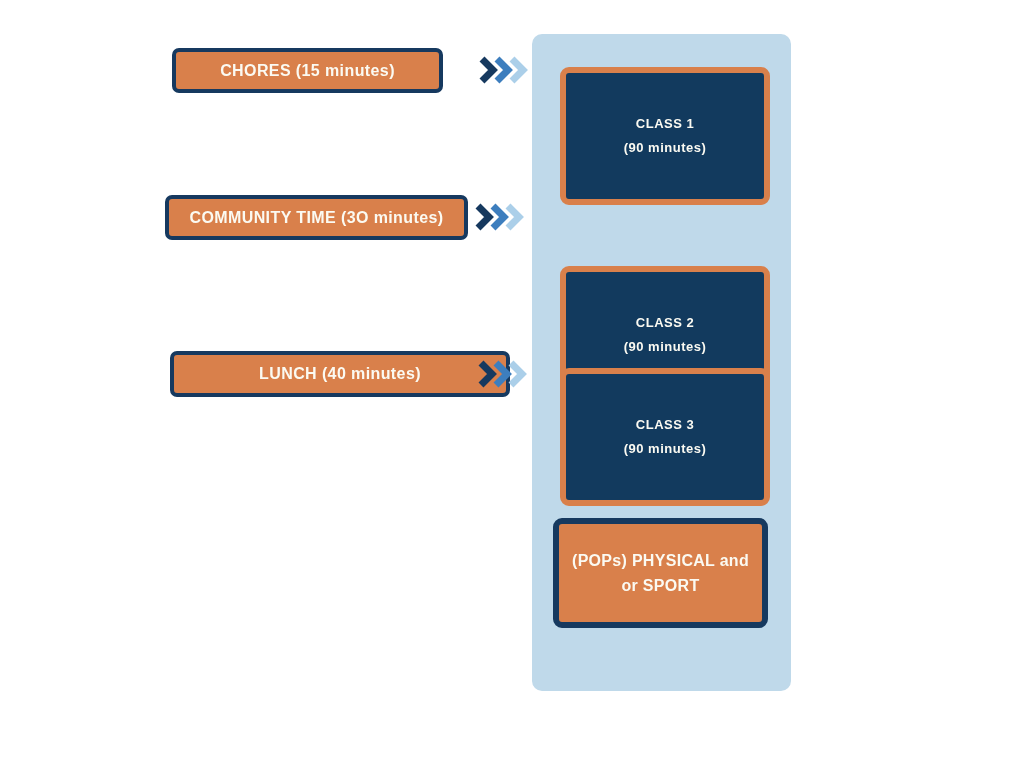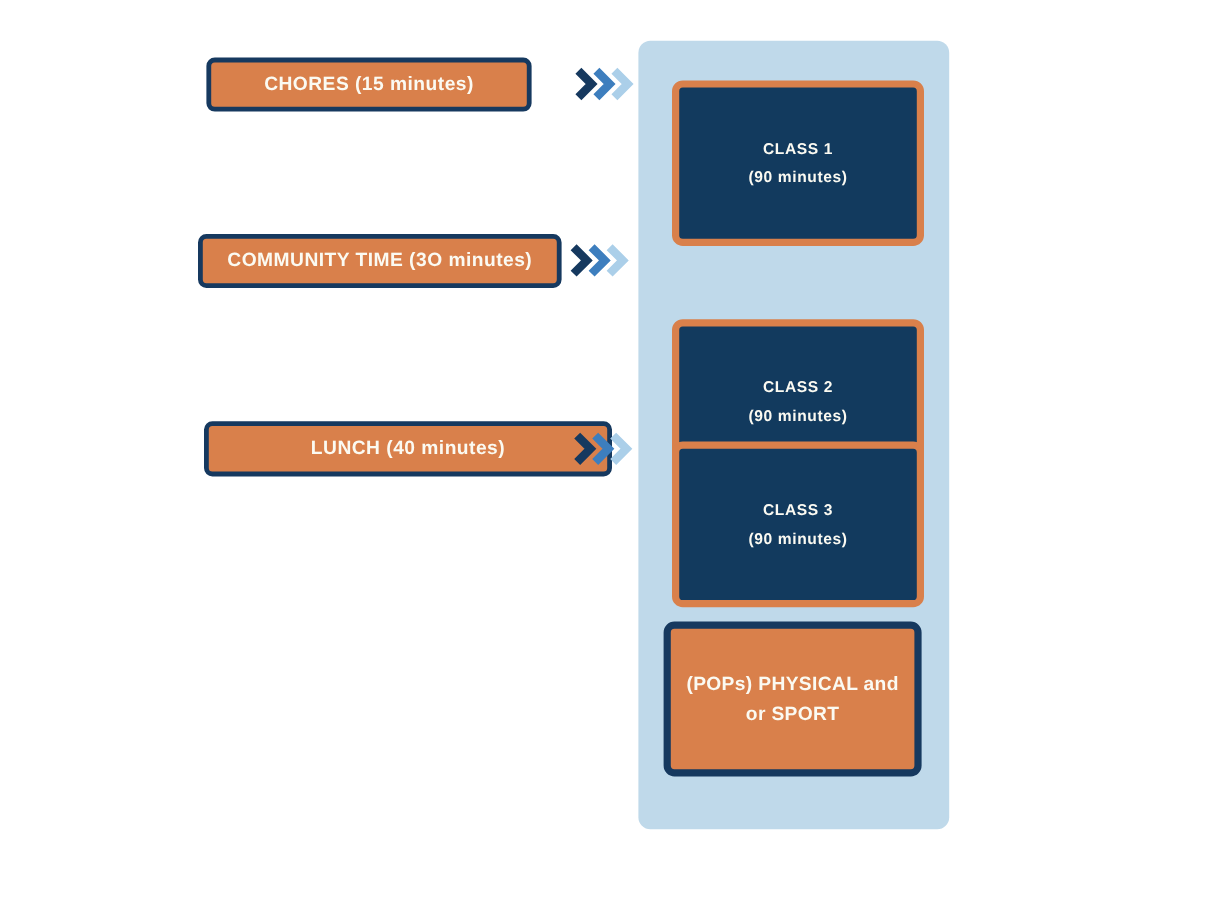--- a/index.html
+++ b/index.html
@@ -70,21 +70,21 @@
   }
   .class-box.k1 { top: 67px; }
   .class-box.k2 { top: 218px; margin-top: 48px; }
   .class-box.k3 { top: 368px; }
 
   
   .pops-box {
     position: absolute;
     box-sizing: border-box;
     left: 553px; top: 518px;
-    width: 215px; height: 129px;
+    width: 215px; height: 110px;
     background: #D9804B;
     border: 6px solid #16395F;
     border-radius: 9px;
     color: #FBFAF2;
     font-weight: bold;
     font-size: 16px;
     line-height: 25px;
     letter-spacing: 0.3px;
     display: flex;
     flex-direction: column;

